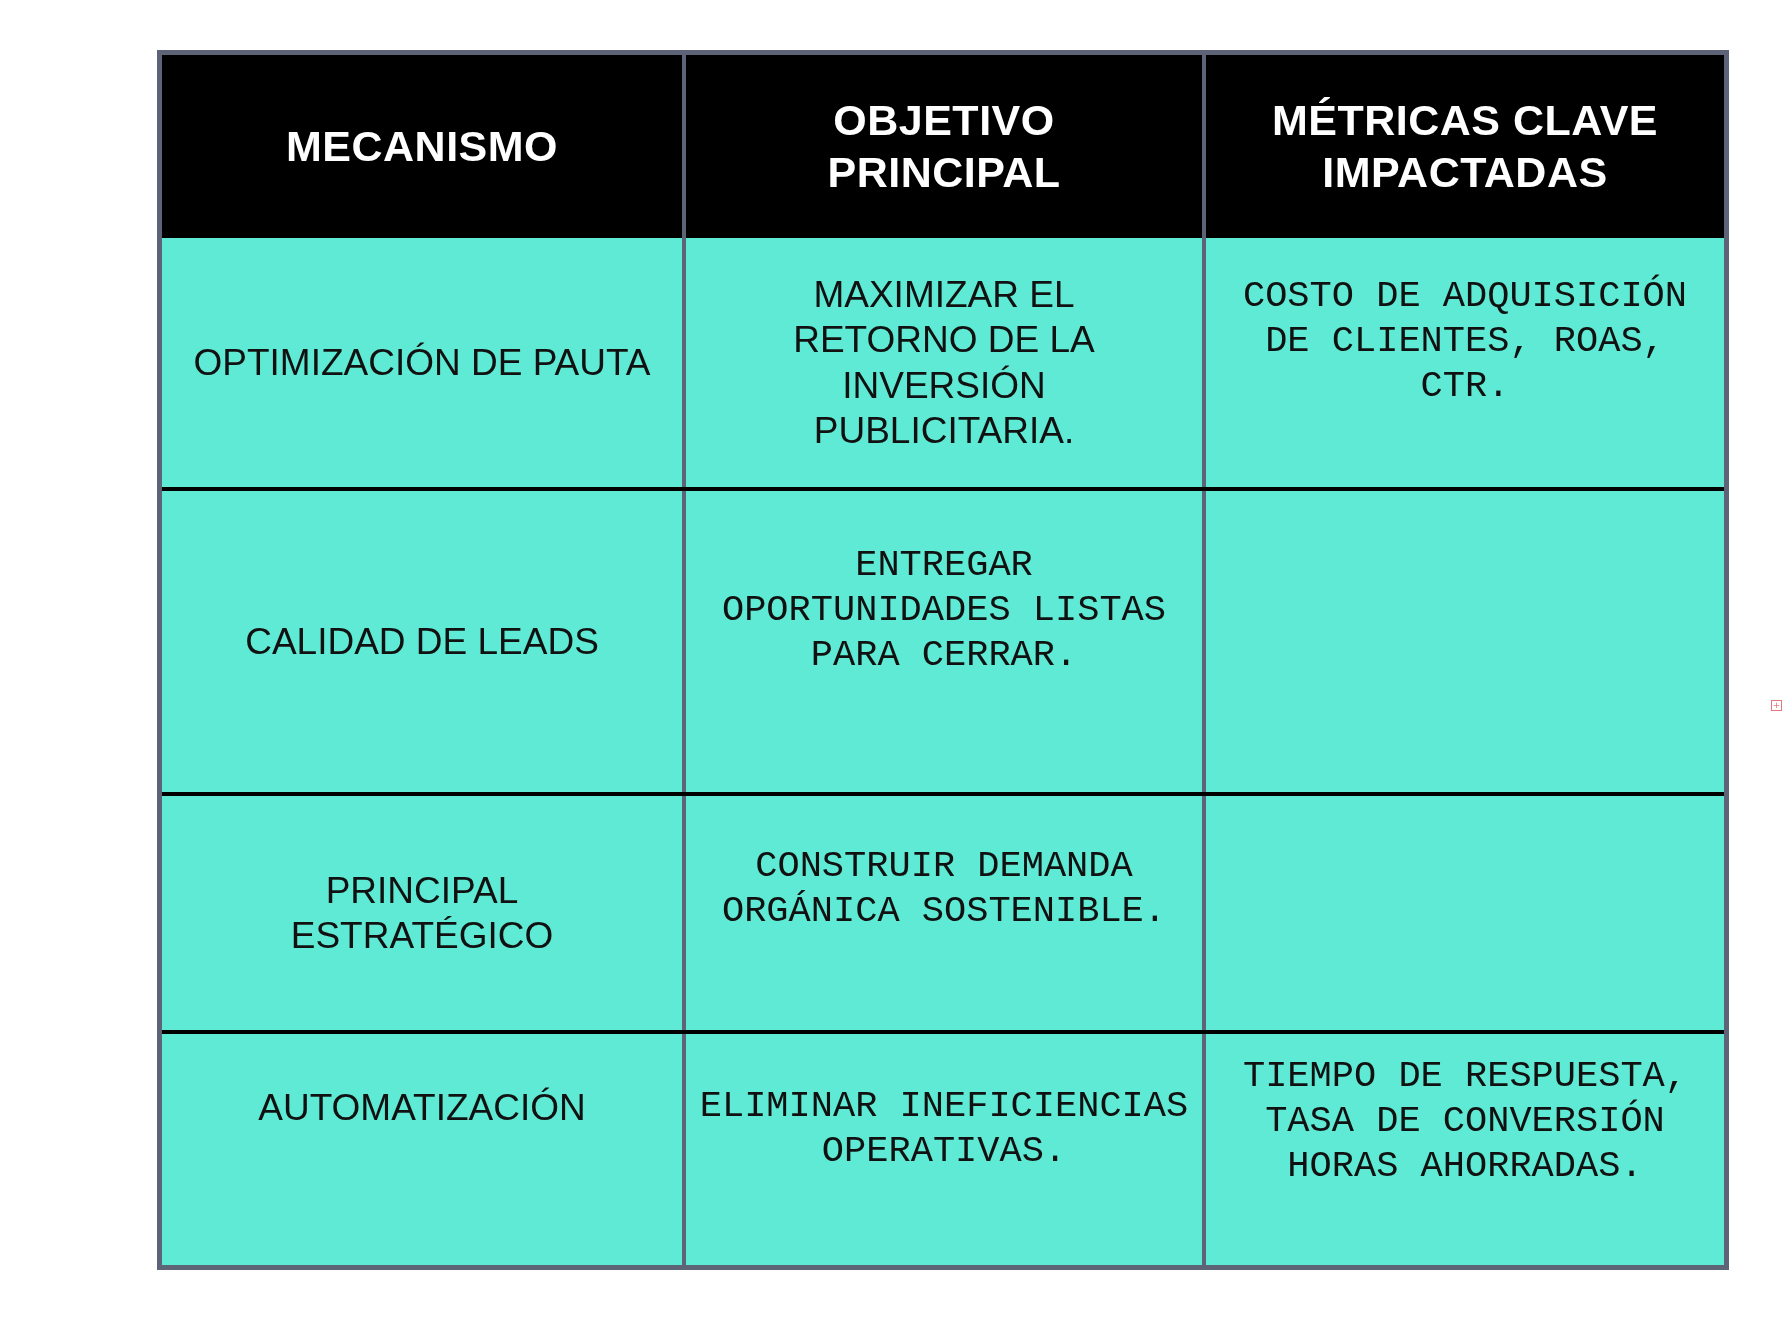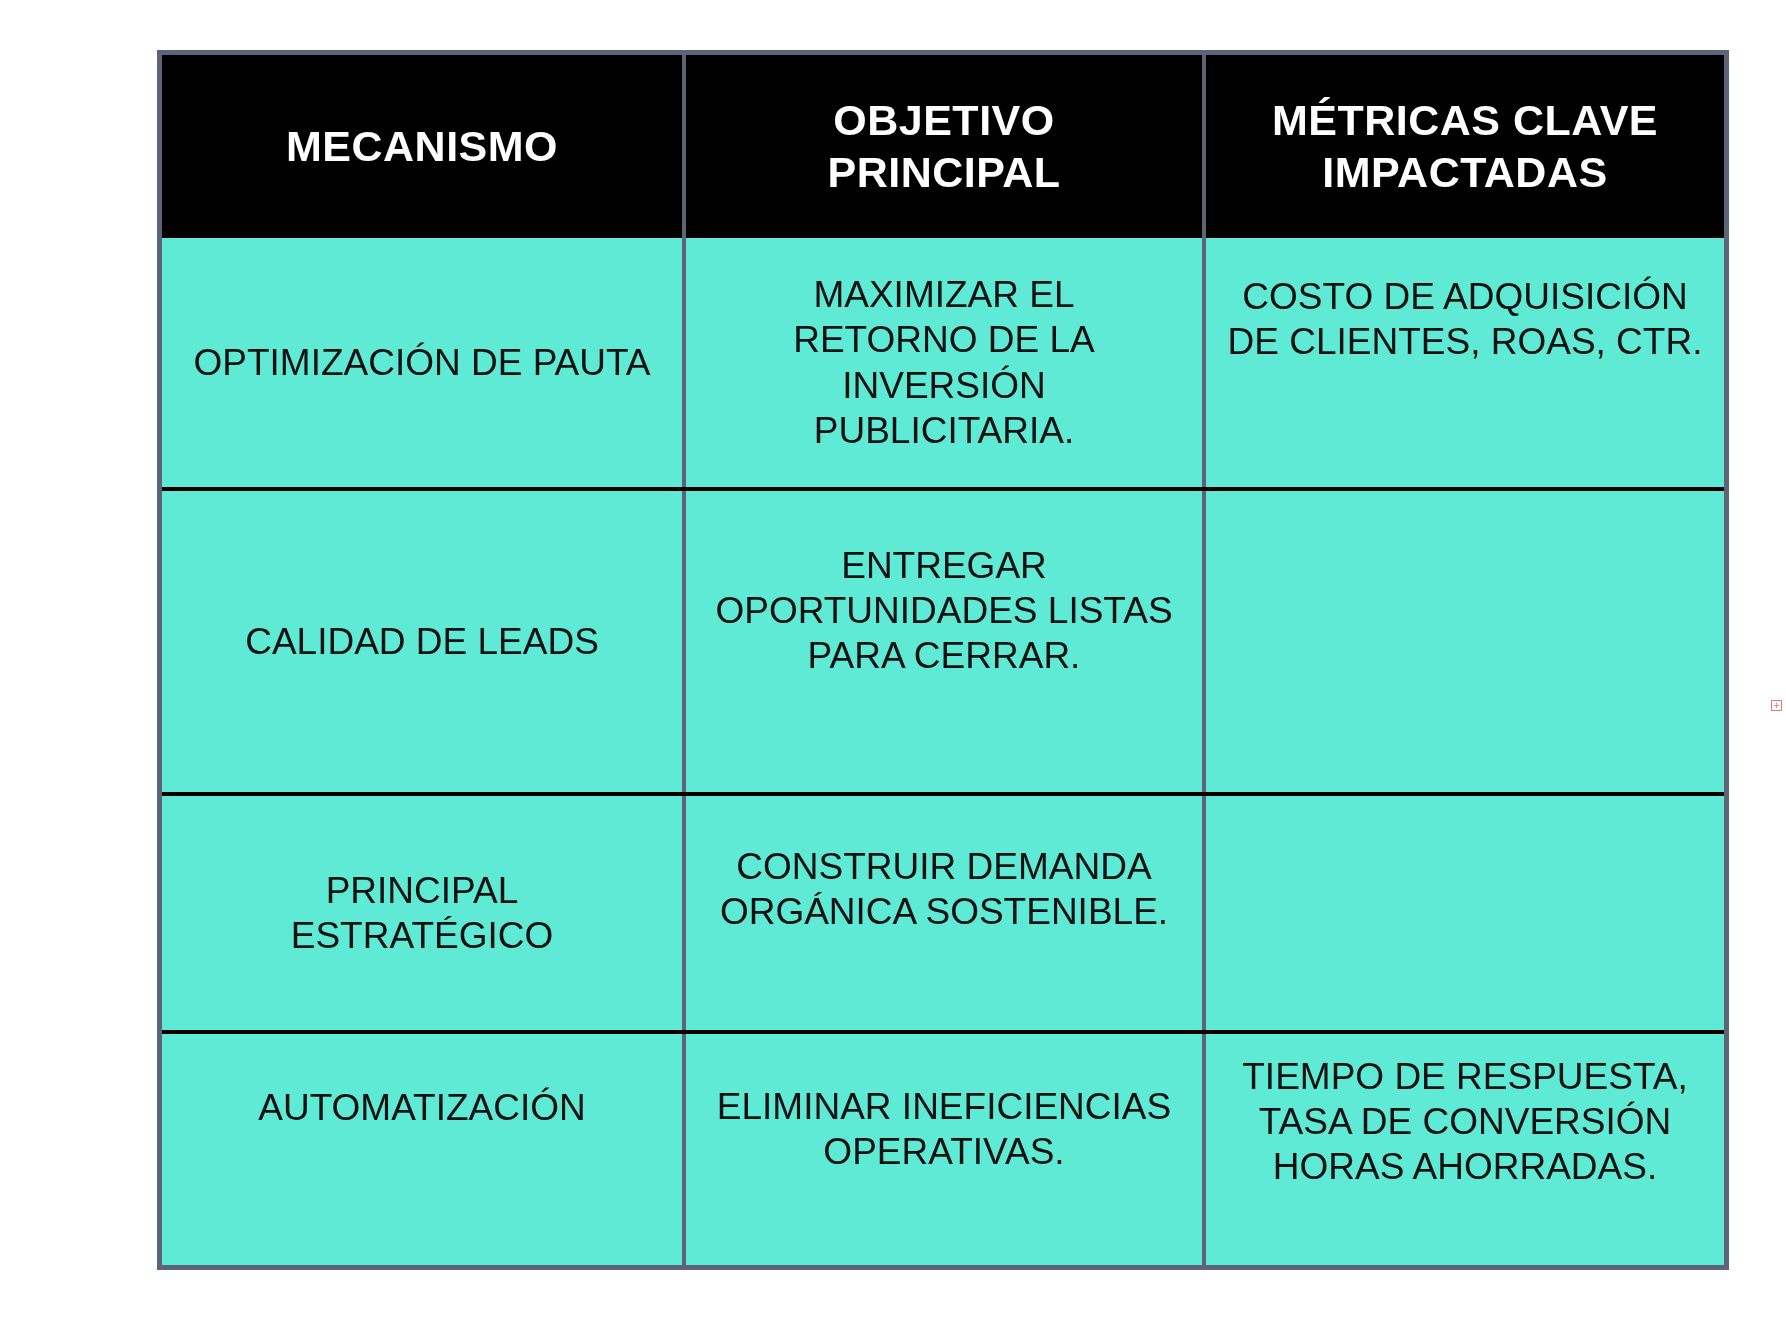--- a/index.html
+++ b/index.html
@@ -52,20 +52,21 @@
       display: flex;
       align-items: center;
       justify-content: center;
       text-align: center;
       white-space: pre-line;
       padding: 0 10px;
       box-sizing: border-box;
     }
     .cell.top {
       align-items: flex-start;
+      font-family: Liberation Mono, monospace;
     }
     .vdiv {
       background: #5d6478;
     }
     .hdiv {
       background: #000000;
     }
     .marker {
       position: absolute;
       left: 1771px;

